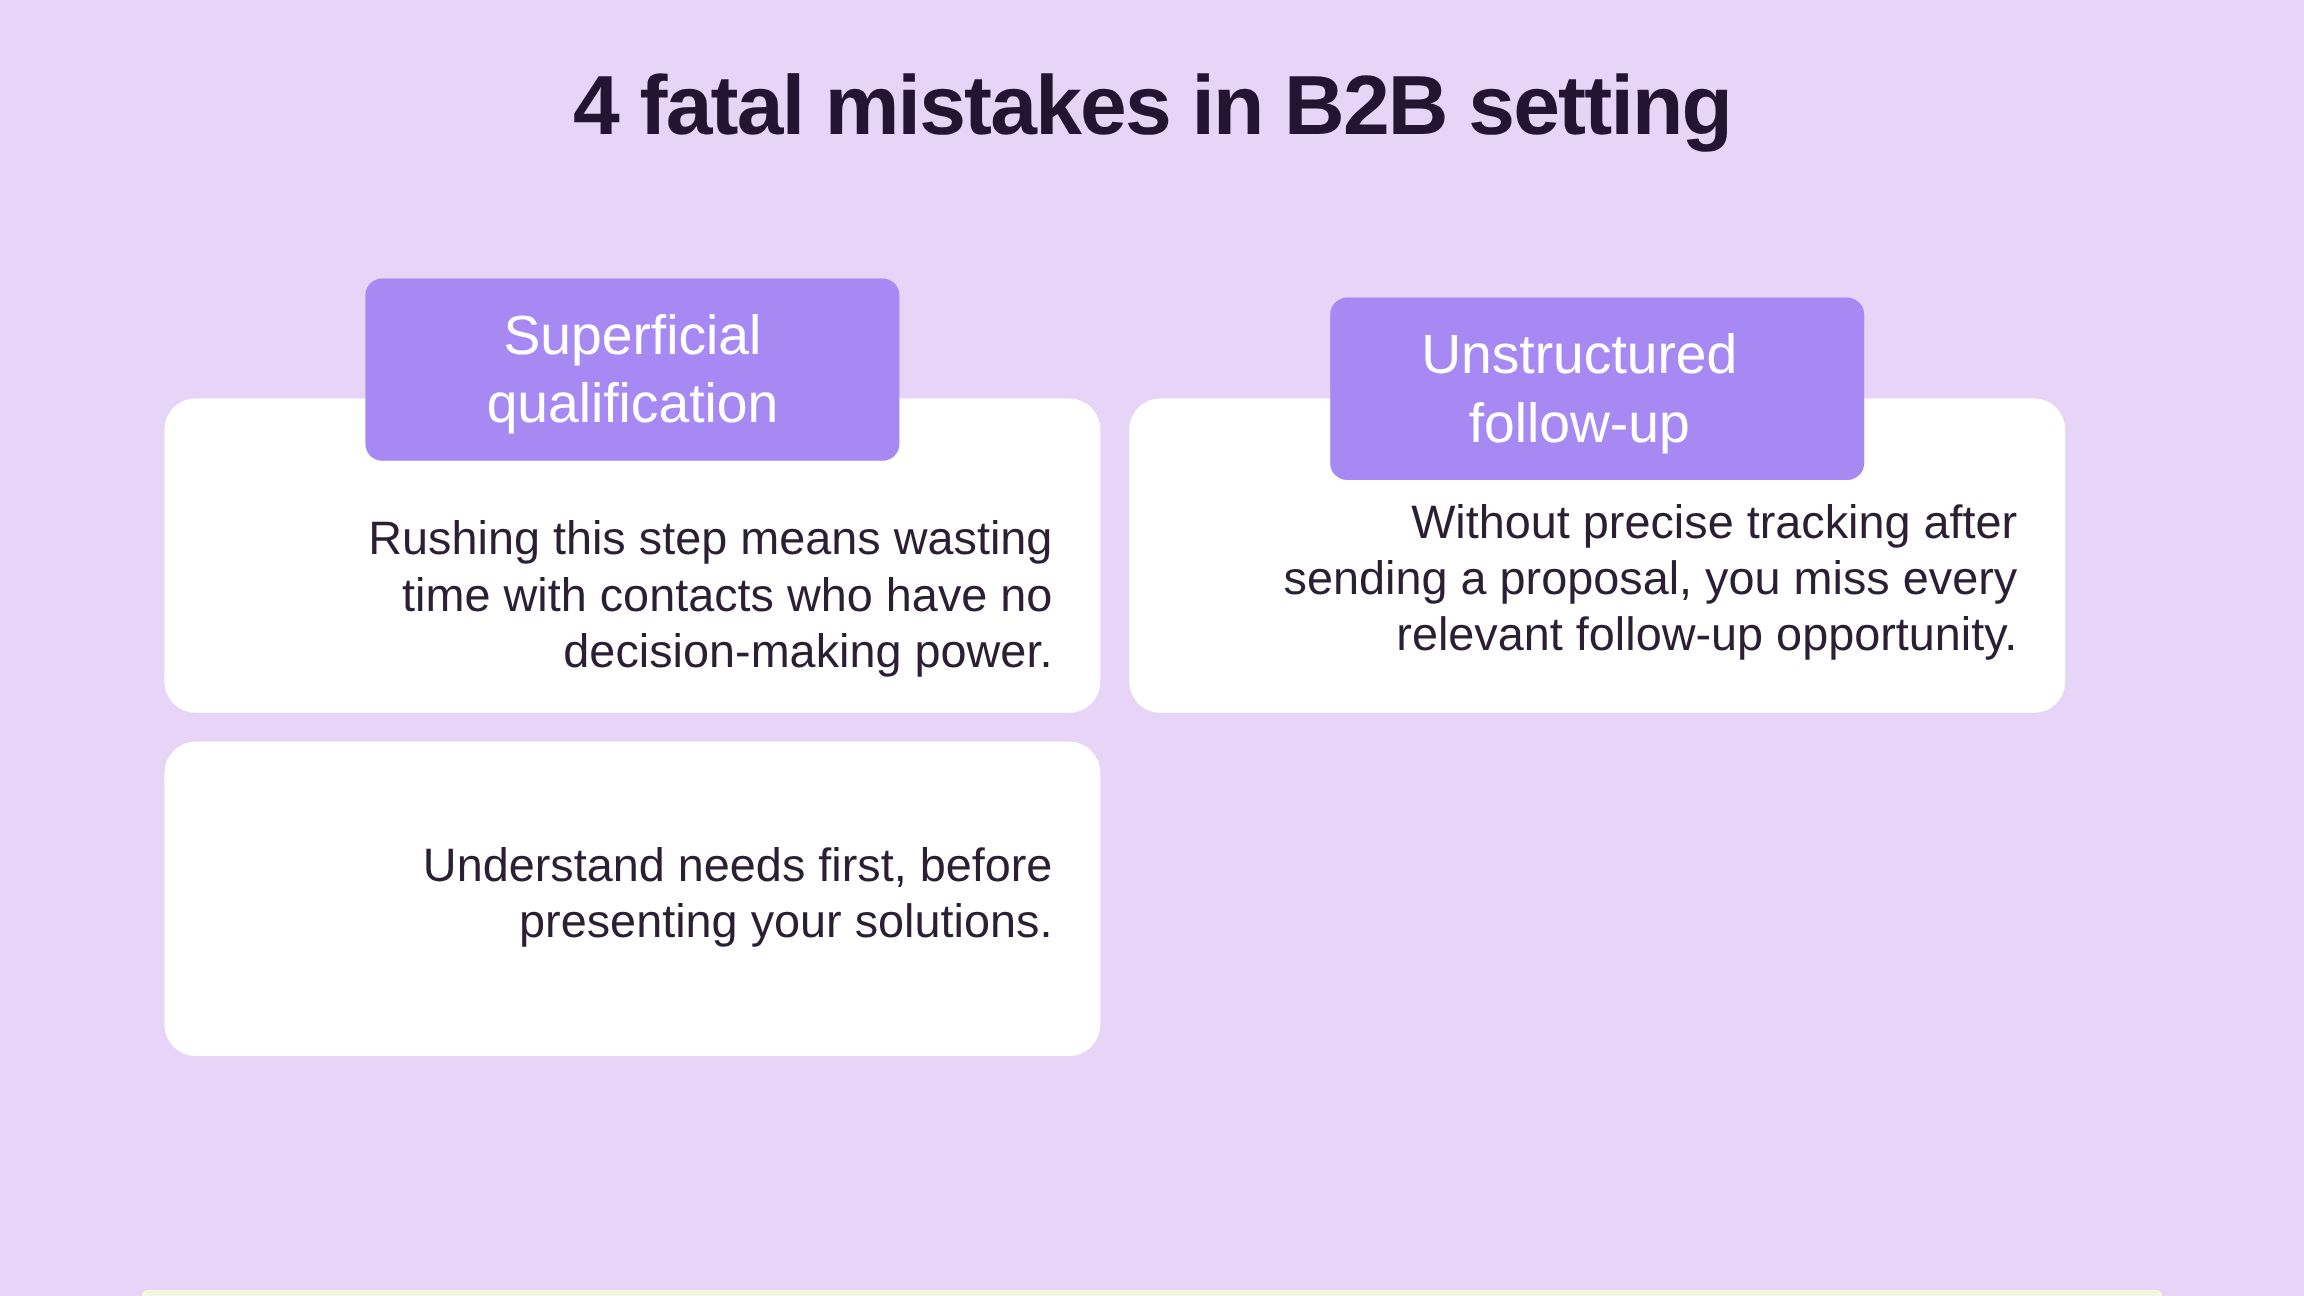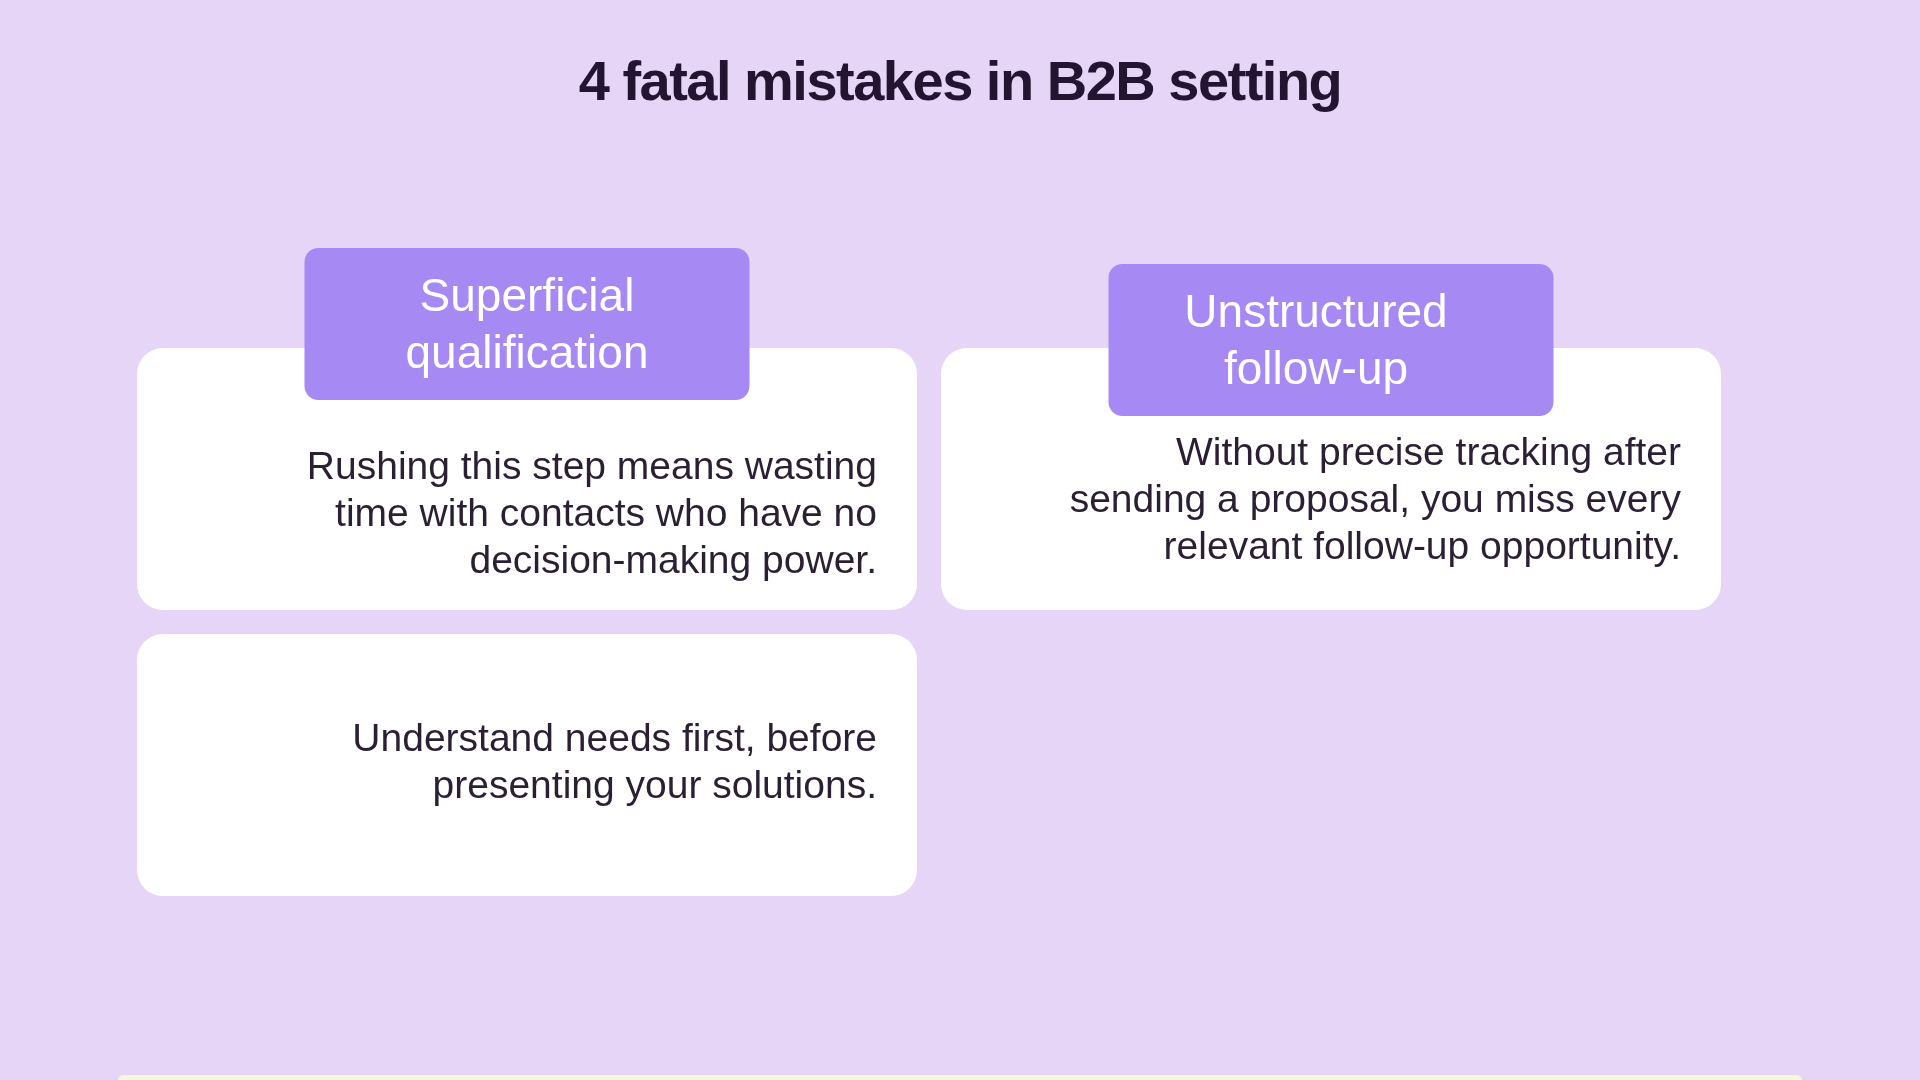--- a/index.html
+++ b/index.html
@@ -6,29 +6,29 @@
   html, body { width: 1920px; height: 1080px; }
   body {
     position: relative;
     overflow: hidden;
     background: var(--background, #E6D5F7);
     font-family: "Liberation Sans", "DejaVu Sans", sans-serif;
   }
   .page-title {
     padding-top: 48px;
     text-align: center;
-    font-size: 56px;
+    font-size: 70px;
     font-weight: 600;
     letter-spacing: -1.5px;
     color: var(--title_text, #231532);
   }
   .cards-grid {
     position: absolute;
     left: 137px;
-    top: 348px;
+    top: 332px;
     width: 1680px;
     display: grid;
     grid-template-columns: 780px 780px;
     column-gap: 120px;
     row-gap: 120px;
     gap: 24px;
   }
   .card {
     position: relative;
     width: 780px;

